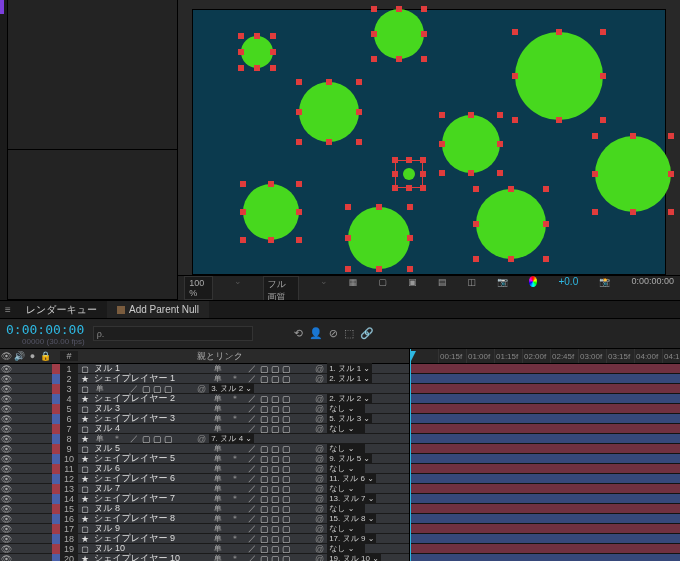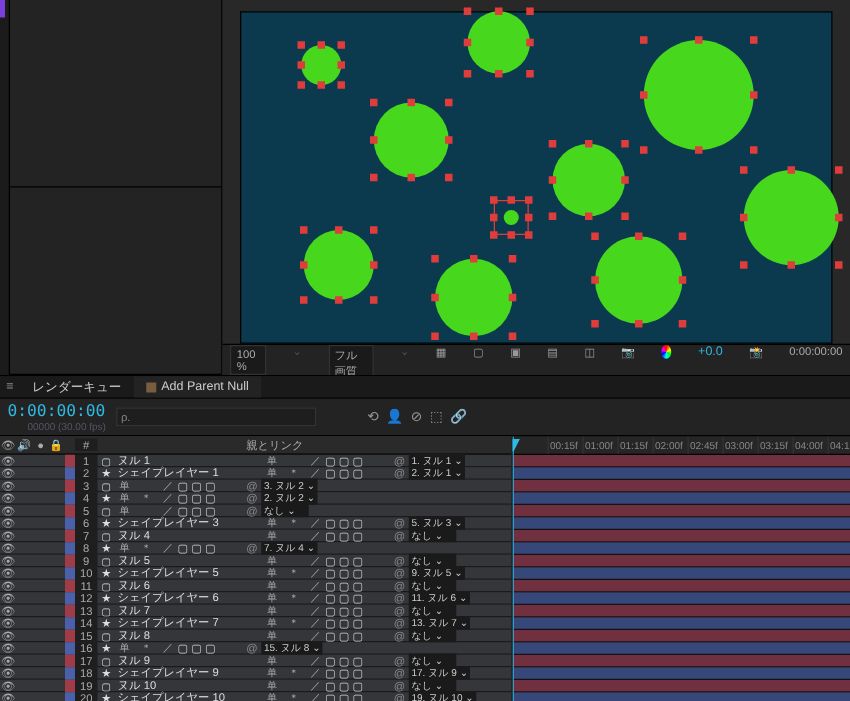--- a/index.html
+++ b/index.html
@@ -320,39 +320,41 @@
           </span>
         </div>
         <div class="layer-row sel">
           <span class="vcol">👁</span>
           <span class="vcol"></span>
           <span class="vcol"></span>
           <span class="vcol"></span>
           <span class="label-col lab-blue"></span>
           <span class="num-col">4</span>
           <span class="icon-col"><span class="star">★</span></span>
+          <span class="name-col">シェイプレイヤー 2</span>
           <span class="sw-col">
             <span class="sw">单</span>
             <span class="sw">＊</span>
             <span class="sw">／</span>
           </span>
           <span class="mode-col">▢ ▢ ▢</span>
           <span class="parent-col">
             <span class="spiral">@</span>
             <span class="dd-small">2. ヌル 2 ⌄</span>
           </span>
         </div>
         <div class="layer-row sel">
           <span class="vcol">👁</span>
           <span class="vcol"></span>
           <span class="vcol"></span>
           <span class="vcol"></span>
           <span class="label-col lab-red"></span>
           <span class="num-col">5</span>
           <span class="icon-col"><span class="null-ic">▢</span></span>
+          <span class="name-col">ヌル 3</span>
           <span class="sw-col">
             <span class="sw">单</span>
             <span class="sw"></span>
             <span class="sw">／</span>
           </span>
           <span class="mode-col">▢ ▢ ▢</span>
           <span class="parent-col">
             <span class="spiral">@</span>
             <span class="dd-small">なし ⌄</span>
           </span>
@@ -557,20 +559,21 @@
           </span>
         </div>
         <div class="layer-row sel">
           <span class="vcol">👁</span>
           <span class="vcol"></span>
           <span class="vcol"></span>
           <span class="vcol"></span>
           <span class="label-col lab-blue"></span>
           <span class="num-col">16</span>
           <span class="icon-col"><span class="star">★</span></span>
+          <span class="name-col">シェイプレイヤー 8</span>
           <span class="sw-col">
             <span class="sw">单</span>
             <span class="sw">＊</span>
             <span class="sw">／</span>
           </span>
           <span class="mode-col">▢ ▢ ▢</span>
           <span class="parent-col">
             <span class="spiral">@</span>
             <span class="dd-small">15. ヌル 8 ⌄</span>
           </span>

